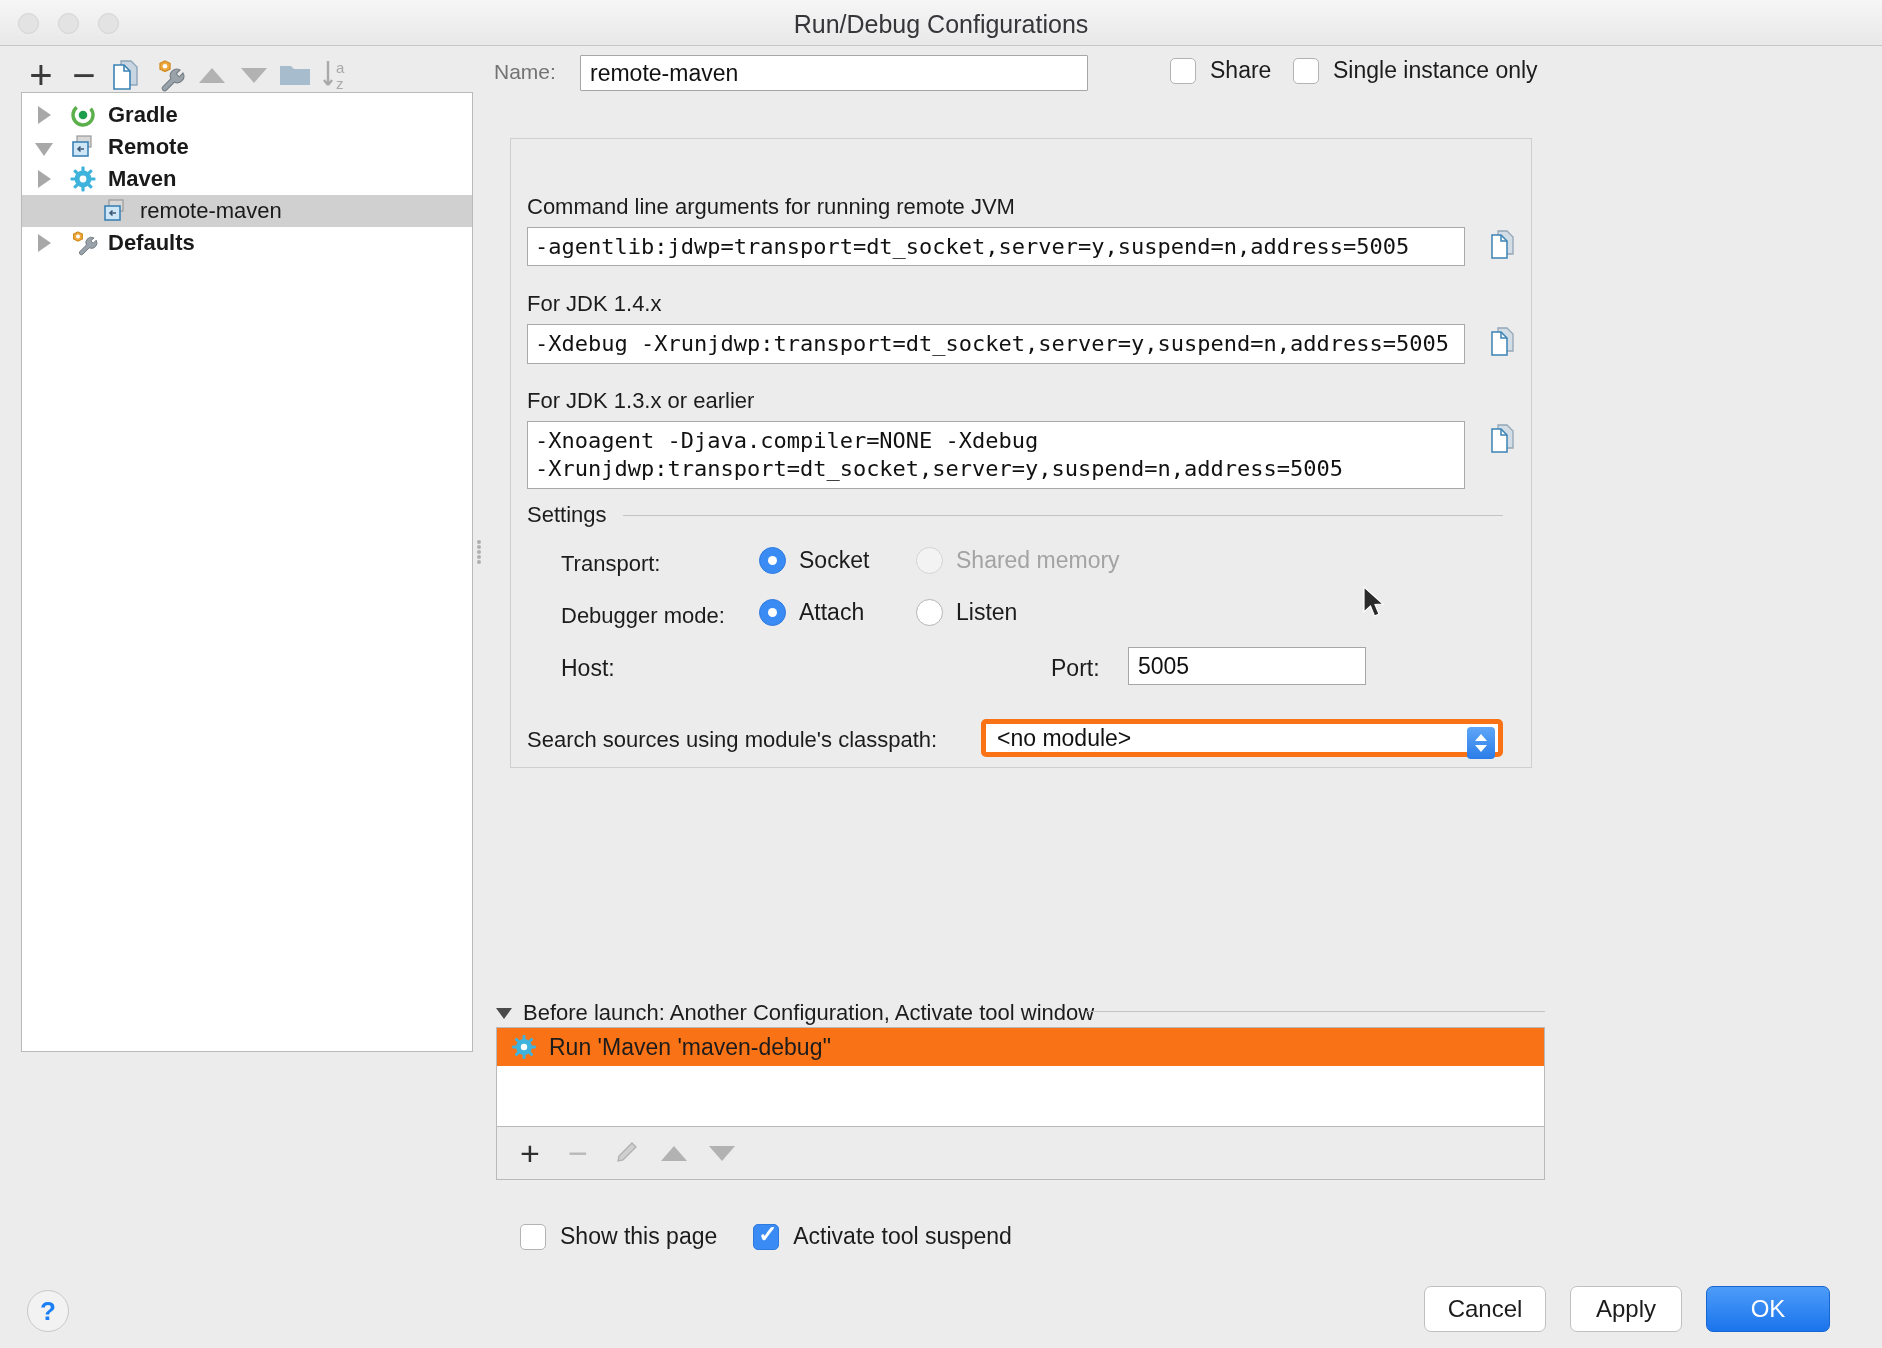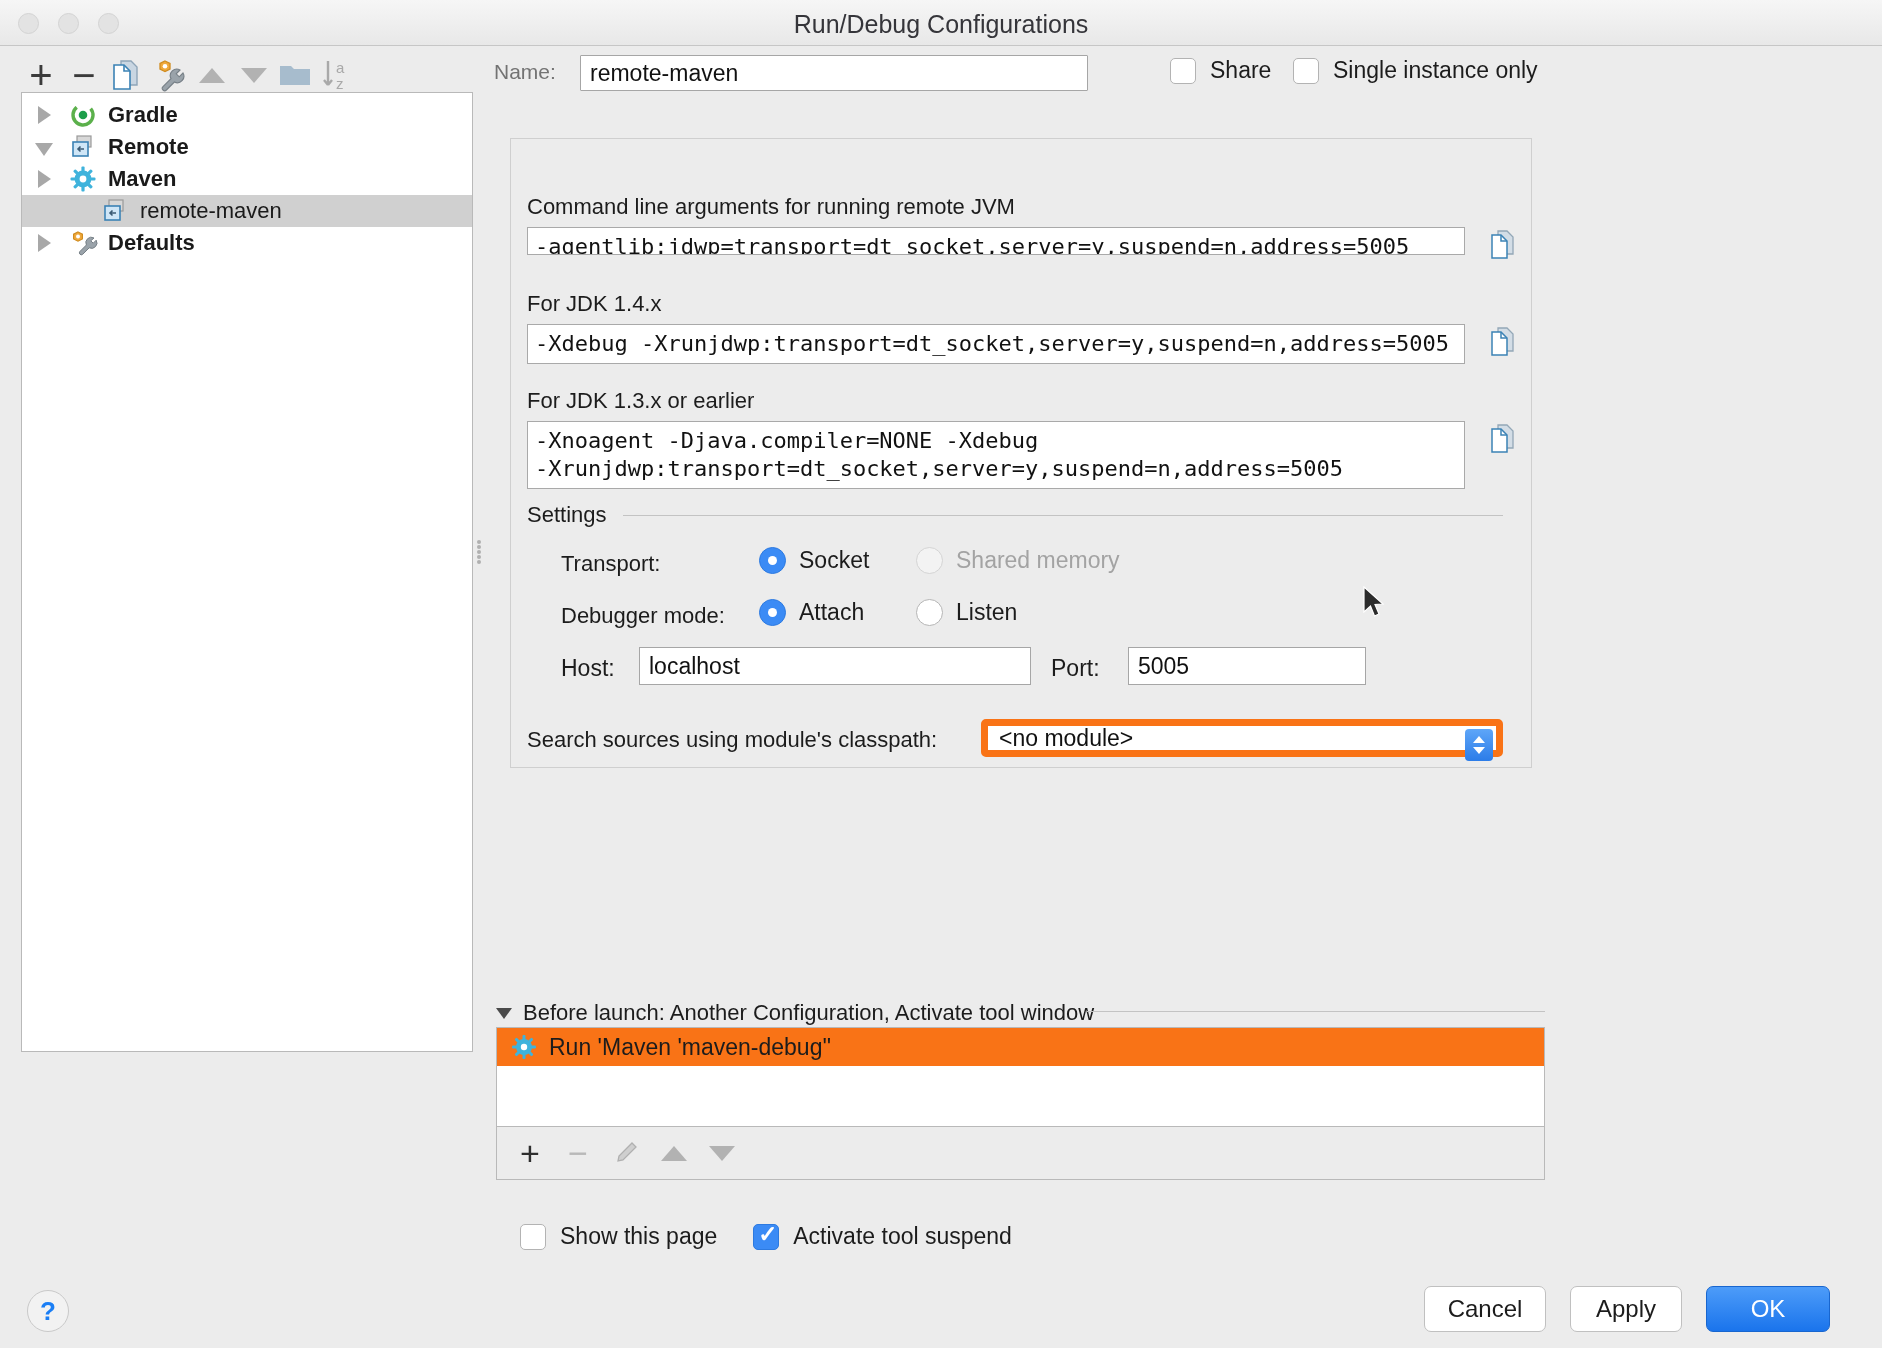--- a/index.html
+++ b/index.html
@@ -144,21 +144,21 @@
   .radio-row { position: absolute; display: flex; align-items: center; gap: 13px; }
   .radio-label { font-size: 23px; color: #1c1c1c; white-space: nowrap; }
   .radio-label.muted { color: #a3a3a3; }
 
   .text-input {
     position: absolute; background: #fff; border: 1px solid #a6a6a6;
     font-size: 23px; color: #111; padding: 0 9px; height: 38px;
     font-family: "Liberation Sans", sans-serif;
   }
   .select-box {
-    position: absolute; background: #fff; border: 7px solid #f97316;
+    position: absolute; background: #fff; border: 5px solid #f97316;
     border-radius: 5px; height: 38px; font-size: 23px; color: #111;
     display: flex; align-items: center; padding: 0 11px;
   }
   .select-arrows {
     position: absolute; right: 3px; top: 3px; width: 28px; height: 32px;
     background: linear-gradient(#5ea6f8, #2b7ce8); border-radius: 4px;
     display: flex; flex-direction: column; align-items: center;
     justify-content: center; gap: 4px;
   }
   .sa-up { width:0;height:0;border-left:6px solid transparent;border-right:6px solid transparent;border-bottom:7px solid #fff; }
@@ -355,21 +355,21 @@
 </div>
 
 <div class="tabs">
   <div class="tab active">Configuration</div>
   <div class="tab">Logs</div>
 </div>
 
 <div class="config-panel">
 
   <div class="field-label" style="left:16px; top:55px;">Command line arguments for running remote JVM</div>
-  <div class="mono-box" style="left:16px; top:88px; width:938px; height:28px;">-agentlib:jdwp=transport=dt_socket,server=y,suspend=n,address=5005</div>
+  <div class="mono-box" style="left:16px; top:88px; width:938px; height:39px;">-agentlib:jdwp=transport=dt_socket,server=y,suspend=n,address=5005</div>
   <span class="copy-icon" style="left:978px; top:90px;">
     <svg width="28" height="32" viewBox="0 0 28 32">
       <path d="M9 2 h9 l6 6 v17 h-15 z" fill="#d3dde6" stroke="#93a7b7" stroke-width="1.3"></path>
       <path d="M3 6 h9 l6 6 v17 h-15 z" fill="#ffffff" stroke="#3b82b5" stroke-width="1.5"></path>
       <path d="M12 6 v6 h6" fill="none" stroke="#3b82b5" stroke-width="1.5"></path>
     </svg>
   </span>
 
   <div class="field-label" style="left:16px; top:152px;">For JDK 1.4.x</div>
   <div class="mono-box" style="left:16px; top:185px; width:938px; height:40px;">-Xdebug -Xrunjdwp:transport=dt_socket,server=y,suspend=n,address=5005</div>
@@ -409,21 +409,20 @@
   <div class="radio-row" style="left:248px; top:460px;">
     <span class="radio on"></span>
     <span class="radio-label">Attach</span>
   </div>
   <div class="radio-row" style="left:405px; top:460px;">
     <span class="radio"></span>
     <span class="radio-label">Listen</span>
   </div>
 
   <div class="field-label" style="left:50px; top:516px; font-size:23px;">Host:</div>
-  <input class="text-input" style="left: 128px; top: 508px; width: 392px;" value="localhost">
   <div class="field-label" style="left:540px; top:516px; font-size:23px;">Port:</div>
   <input class="text-input" style="left: 617px; top: 508px; width: 238px;" value="5005">
 
   <div class="field-label" style="left:16px; top:588px;">Search sources using module's classpath:</div>
   <div class="select-box" style="left:470px; top:580px; width:522px;">
     <span>&lt;no module&gt;</span>
     <span class="select-arrows">
       <i class="sa-up"></i>
         <i class="sa-dn"></i>
     </span>

